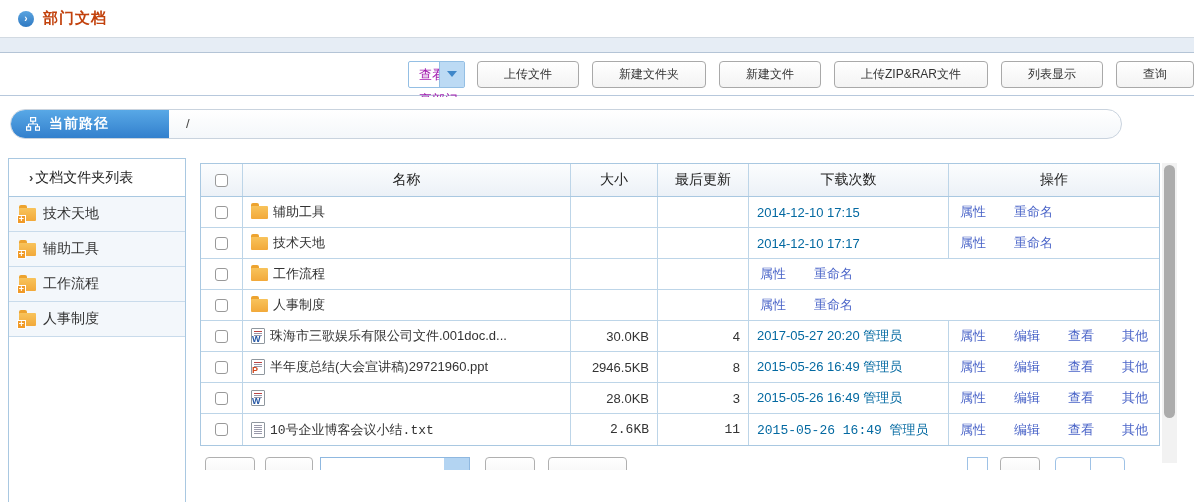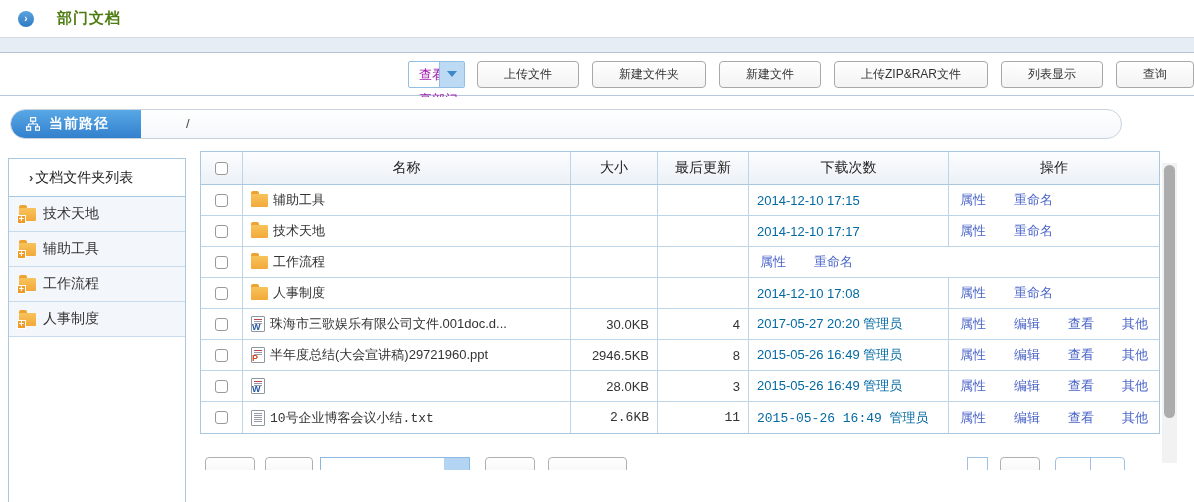--- a/index.html
+++ b/index.html
@@ -6,21 +6,21 @@
   html,body { width:1194px; height:502px; background:#fff; overflow:hidden;
     font-family:"Liberation Sans","DejaVu Sans",sans-serif; }
   .app { position:relative; width:1194px; height:502px; background:#fff; }
 
   
   .titlebar { position:absolute; left:0; top:0; width:100%; height:37px; background:#fff;
     display:flex; align-items:center; padding-left:18px; }
   .title-icon { width:16px; height:16px; border-radius:50%;
     background:linear-gradient(#5aa4e0,#2f79c2); color:#fff; font-size:10px; font-weight:bold;
     display:inline-flex; align-items:center; justify-content:center; line-height:1; }
-  .page-title { margin-left:23px; color:#4d7c0f; font-size:15px; font-weight:bold; letter-spacing:1px; }
+  .page-title { margin-left:9px; color:#c2410c; font-size:15px; font-weight:bold; letter-spacing:1px; }
   .substrip { position:absolute; left:0; top:37px; width:100%; height:16px;
     background:#e6edf5; border-top:1px solid #d2dae2; border-bottom:1px solid #b4c4d6; }
 
   
   .toolbar { position:absolute; left:0; top:53px; width:100%; height:43px; background:#fff;
     border-bottom:1px solid #b7c8dc; display:flex; align-items:center; }
   .view-select { position:relative; margin-left:408px; width:176px; height:27px;
     border:1px solid #94bfe4; border-radius:2px; background:#fff; cursor:pointer; }
   .view-select .sel-text { display:block; line-height:25px; padding-left:10px; font-size:13px; color:#a21caf; }
   .sel-arrow-box { position:absolute; right:0; top:0; width:25px; height:100%;
@@ -30,21 +30,21 @@
   .tb-btn { margin-left:13px; height:27px; padding:0 26px; font-size:12px; color:#333;
     background:linear-gradient(#ffffff,#f3f3f3); border:1px solid #a9a9a9; border-radius:4px;
     cursor:pointer; white-space:nowrap; font-family:inherit; }
   .tb-btn:first-of-type { margin-left:12px; }
 
   
   .path-section { position:absolute; left:0; top:97px; width:100%; height:61px; background:#fff; }
   .path-pill { position:absolute; left:10px; top:12px; width:1112px; height:30px;
     border:1px solid #c9d3de; border-radius:15px; background:linear-gradient(#ffffff,#f4f7fa);
     overflow:hidden; }
-  .path-label { position:absolute; left:0; top:0; width:130px; height:100%;
+  .path-label { position:absolute; left:0; top:0; width:158px; height:100%;
     background:linear-gradient(#58a8e6,#3380cd); border-radius:14px 0 0 14px;
     display:flex; align-items:center; padding-left:15px; gap:9px; }
   .path-label-text { color:#fff; font-size:14px; font-weight:bold; letter-spacing:1px; }
   .path-value { position:absolute; left:175px; top:0; line-height:28px; font-size:13px; color:#444; }
 
   
   .sidebar { position:absolute; left:8px; top:158px; width:178px; height:360px;
     background:#fff; border:1px solid #a9c8e1; }
   .sidebar-header { height:38px; background:#fff; border-bottom:1px solid #a9c8e1;
     display:flex; align-items:center; padding-left:20px; font-size:14px; color:#222; }
@@ -66,21 +66,21 @@
   .file-ico { position:relative; width:14px; height:16px; flex:0 0 auto; background:#fff;
     border:1px solid #8f979e; border-radius:1px; }
   .file-ico::before { content:""; position:absolute; left:2px; top:2px; width:8px; height:1px;
     background:#b44; box-shadow:0 2px 0 #99a, 0 4px 0 #99a; }
   .file-letter { position:absolute; left:0px; bottom:-1px; font-size:9px; font-weight:bold; line-height:1; }
   .icon-doc .file-letter { color:#2456a4; }
   .icon-ppt .file-letter { color:#d2491f; }
   .icon-txt::before { box-shadow:0 2px 0 #99a, 0 4px 0 #99a, 0 6px 0 #99a, 0 8px 0 #99a; background:#99a; }
 
   
-  .doc-table { position:absolute; left:200px; top:151px; width:960px;
+  .doc-table { position:absolute; left:200px; top:163px; width:960px;
     border:1px solid #a9c8e1; background:#fff; font-size:13px; color:#333; }
   .t-row { display:grid; grid-template-columns:42px 328px 87px 91px 200px 210px; }
   .t-head { height:33px; background:linear-gradient(#fcfdfe,#ecf1f7); border-bottom:1px solid #a9c8e1; }
   .t-head .t-cell { font-size:14px; color:#222; justify-content:center; }
   .t-body-row { height:31px; border-bottom:1px solid #bdd5e8; background:#fff; }
   .t-body-row:last-child { border-bottom:none;font-family:Liberation Mono, monospace; }
   .t-cell { display:flex; align-items:center; border-right:1px solid #bdd5e8; overflow:hidden;
     white-space:nowrap; }
   .t-cell:last-child { border-right:none; }
   .cell-check { justify-content:center; }
@@ -237,21 +237,20 @@
         <div class="t-row t-body-row">
           <div class="t-cell cell-check">
             <span class="checkbox"></span>
           </div>
           <div class="t-cell cell-name">
             <span class="folder-ico"></span>
             <span>人事制度</span>
           </div>
           <div class="t-cell cell-size"></div>
           <div class="t-cell cell-dl"></div>
-          <div class="t-cell cell-upd">2014-12-10 17:08</div>
           <div class="t-cell cell-ops">
             <a class="op-link">属性</a>
             <a class="op-link">重命名</a>
           </div>
         </div>
         <div class="t-row t-body-row">
           <div class="t-cell cell-check">
             <span class="checkbox"></span>
           </div>
           <div class="t-cell cell-name">

